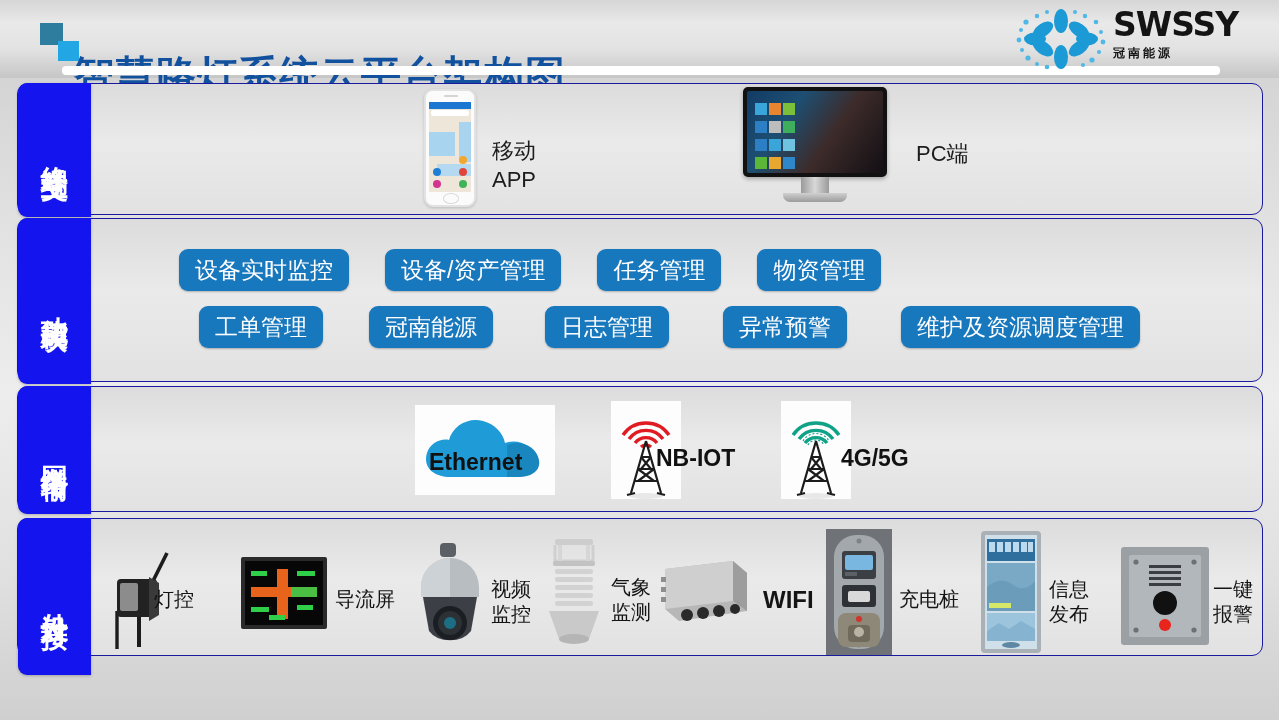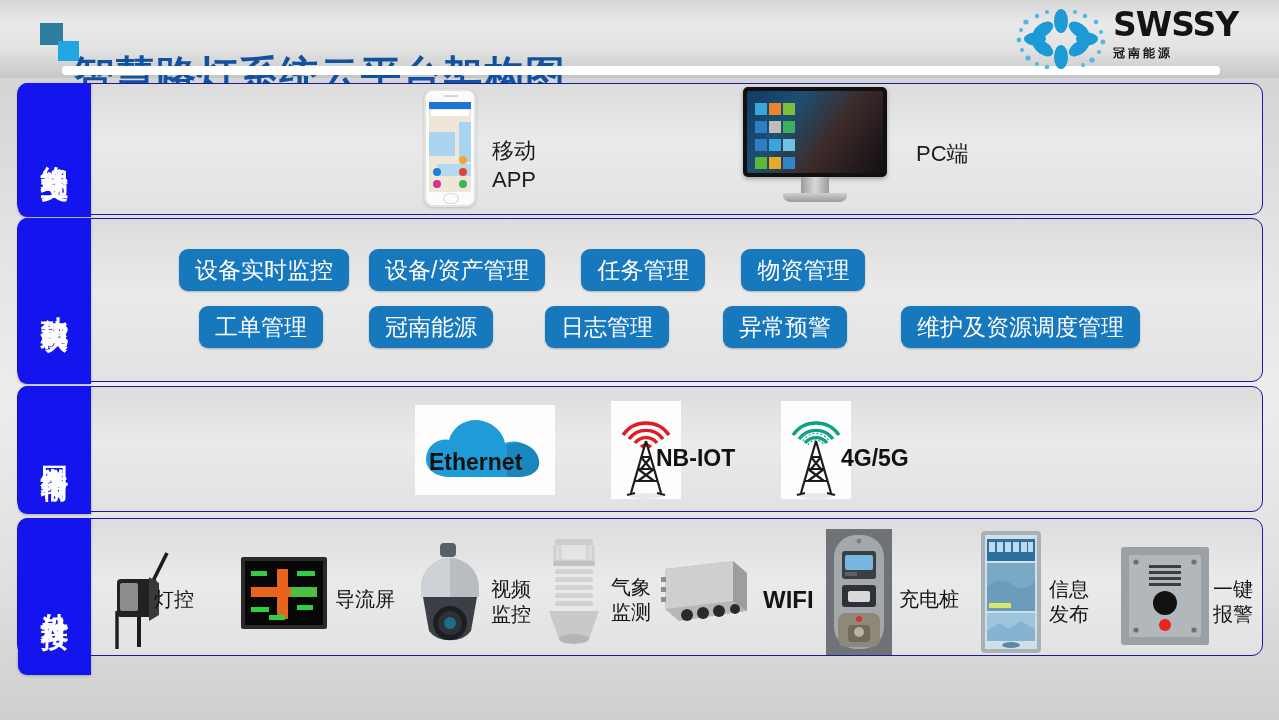--- a/index.html
+++ b/index.html
@@ -218,21 +218,21 @@
     </div>
     <div id="label-pc">PC端</div>
   </div>
 </div>
 
 <div class="panel" id="panel-function">
   <div class="side-tab" id="tab-function">功能模块</div>
   <div class="panel-body">
     <div class="fn-row" id="fn-row1">
         <div class="fn-btn" style="margin-left: 88px;">设备实时监控</div>
-        <div class="fn-btn" style="margin-left: 20px;">设备/资产管理</div>
+        <div class="fn-btn" style="margin-left: 36px;">设备/资产管理</div>
         <div class="fn-btn" style="margin-left: 36px;">任务管理</div>
         <div class="fn-btn" style="margin-left: 36px;">物资管理</div>
       </div>
     <div class="fn-row" id="fn-row2">
         <div class="fn-btn" style="margin-left: 88px;">工单管理</div>
         <div class="fn-btn" style="margin-left: 46px;">冠南能源</div>
         <div class="fn-btn" style="margin-left: 52px;">日志管理</div>
         <div class="fn-btn" style="margin-left: 54px;">异常预警</div>
         <div class="fn-btn" style="margin-left: 54px;">维护及资源调度管理</div>
       </div>

